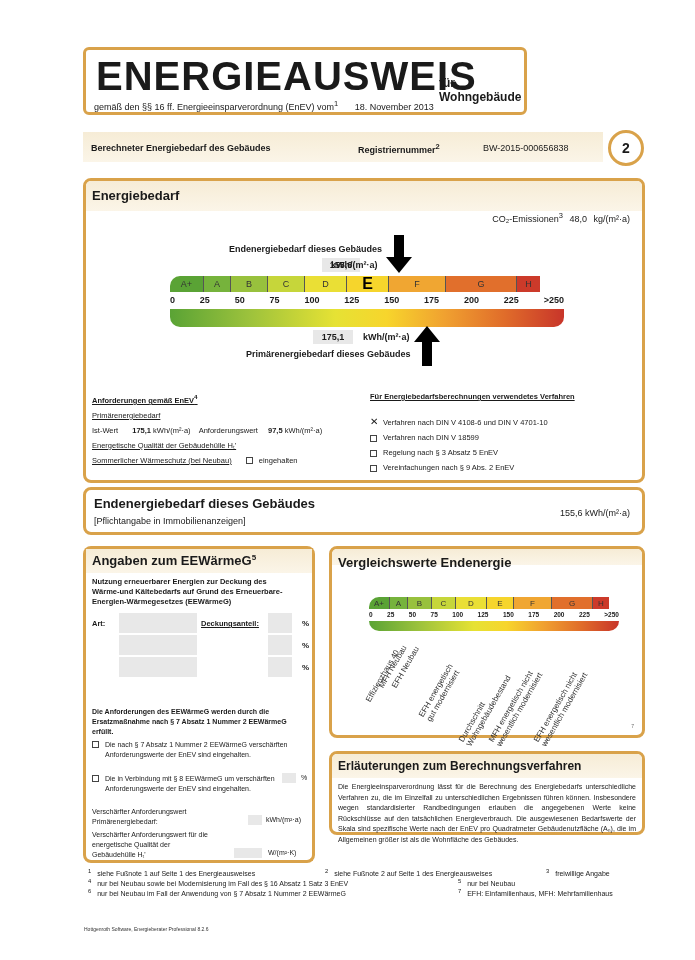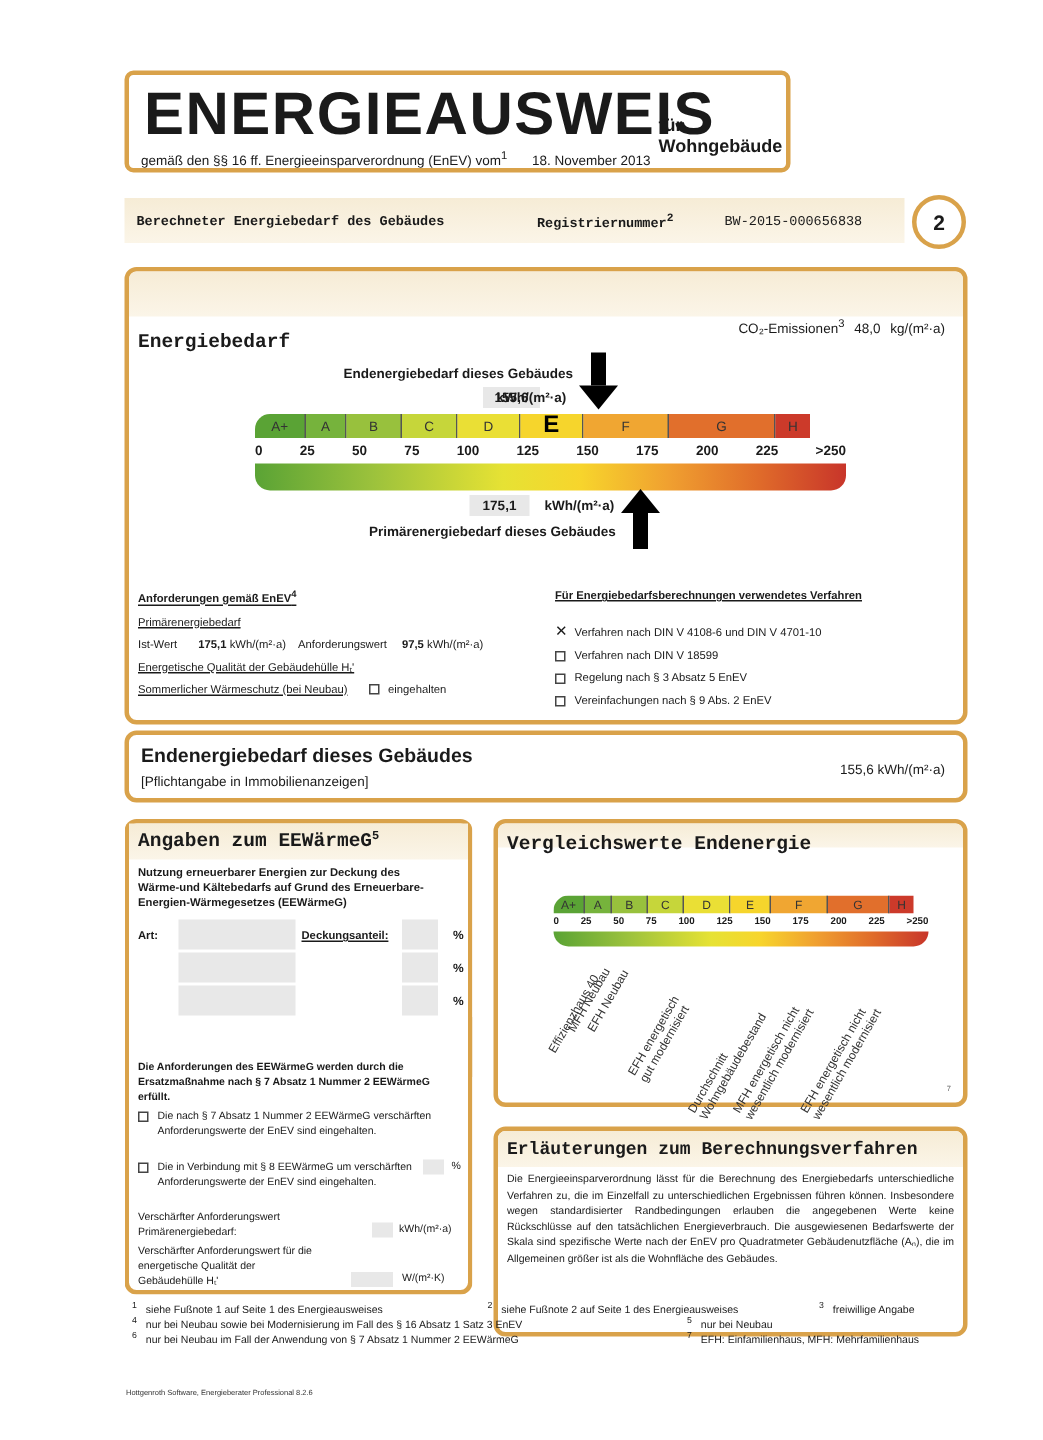--- a/index.html
+++ b/index.html
@@ -1,19 +1,19 @@
 <!DOCTYPE html>
 <html><head>
 <meta charset="utf-8">
 <style>
   * { box-sizing: border-box; margin: 0; padding: 0; }
   body { width: 695px; height: 960px; background: #fff; font-family: "Liberation Sans", sans-serif; color: #1a1a1a; position: relative; overflow: hidden; }
   .abs { position: absolute; }
   .box { position: absolute; border: 3px solid #d9a24a; border-radius: 8px; background: #fff; }
-  .hdrband { background: linear-gradient(to bottom, #f6ecd6, #fbf5e8); font-family: Liberation Mono, monospace; }
+  .hdrband { background: linear-gradient(to bottom, #f6ecd6, #fbf5e8); }
   .title-main { font-size: 40px; font-weight: bold; letter-spacing: 1px; }
   .sm { font-size: 9px; }
   .xs { font-size: 7.5px; }
   .b { font-weight: bold; }
   .u { text-decoration: underline; }
   .grey { background: #e8e8e8; }
   .cb { display: inline-block; width: 7px; height: 7px; border: 1px solid #444; vertical-align: middle; margin-right: 6px; }
   .scale { position: absolute; display: flex; overflow: hidden; border-radius: 10px 10px 0 0; }
   .scale div { height: 100%; display: flex; align-items: center; justify-content: center; border-right: 1px solid #555; color: #333; }
   .scale div:last-child { border-right: none; }
@@ -38,21 +38,21 @@
 
 <div class="abs hdrband" style="left:83px;top:132px;width:520px;height:30px;">
   <div class="abs b sm" style="left:8px;top:11px;">Berechneter Energiebedarf des Gebäudes</div>
   <div class="abs b sm" style="left:275px;top:10px;"><span>Registriernummer</span><sup class="xs">2</sup></div>
   <div class="abs sm" style="left:400px;top:11px;">BW-2015-000656838</div>
 </div>
 <div class="abs b" style="left:608px;top:130px;width:36px;height:36px;border:3px solid #d9a24a;border-radius:50%;text-align:center;line-height:30px;font-size:14px;">2</div>
 
 <div class="box" style="left:83px;top:178px;width:562px;height:305px;">
   <div class="hdrband" style="height:30px;border-radius:5px 5px 0 0;">
-      <span class="abs b" style="left:6px;top:7px;font-size:13px;margin-top:32px;">Energiebedarf</span>
+      <span class="abs b" style="left:6px;top:7px;font-size:13px;">Energiebedarf</span>
     </div>
   <div class="abs sm" style="right:12px;top:30px;">
     <span>CO₂-Emissionen</span><sup class="xs">3</sup>
     <span style="margin-left:4px;">48,0</span>
     <span style="margin-left:4px;">kg/(m²·a)</span>
   </div>
   <div class="abs b sm" style="left:143px;top:63px;">Endenergiebedarf dieses Gebäudes</div>
   <div class="abs b sm grey" style="left:198px;top:77px;width:38px;text-align:center;padding:2px 5px;margin-left:38px;">155,6</div>
   <div class="abs b sm" style="left:245px;top:79px;">kWh/(m²·a)</div>
 
@@ -199,21 +199,21 @@
   <div class="rot" style="left:32px;top:150px;">Effizienzhaus 40</div>
   <div class="rot" style="left:45px;top:136px;">MFH Neubau</div>
   <div class="rot" style="left:58px;top:136px;">EFH Neubau</div>
   <div class="rot" style="left:85px;top:165px;"><span style="display:inline-block;width:72px;white-space:normal;">EFH energetisch gut modernisiert</span></div>
   <div class="rot" style="left:125px;top:190px;"><span style="display:inline-block;width:92px;white-space:normal;">Durchschnitt Wohngebäudebestand</span></div>
   <div class="rot" style="left:155px;top:190px;"><span style="display:inline-block;width:100px;white-space:normal;">MFH energetisch nicht wesentlich modernisiert</span></div>
   <div class="rot" style="left:200px;top:190px;"><span style="display:inline-block;width:100px;white-space:normal;">EFH energetisch nicht wesentlich modernisiert</span></div>
   <div class="abs" style="right:8px;bottom:6px;font-size:5px;color:#666;">7</div>
 </div>
 
-<div class="box" style="left:329px;top:751px;width:316px;height:140px;">
+<div class="box" style="left:329px;top:751px;width:316px;height:84px;">
   <div class="hdrband" style="height:24px;border-radius:5px 5px 0 0;">
       <span class="abs b" style="left:6px;top:5px;font-size:12px;">Erläuterungen zum Berechnungsverfahren</span>
     </div>
   <div class="abs just" style="left:6px;top:28px;width:298px;font-size:7px;line-height:10.5px;">Die Energieeinsparverordnung lässt für die Berechnung des Energiebedarfs unterschiedliche Verfahren zu, die im Einzelfall zu unterschiedlichen Ergebnissen führen können. Insbesondere wegen standardisierter Randbedingungen erlauben die angegebenen Werte keine Rückschlüsse auf den tatsächlichen Energieverbrauch. Die ausgewiesenen Bedarfswerte der Skala sind spezifische Werte nach der EnEV pro Quadratmeter Gebäudenutzfläche (Aₙ), die im Allgemeinen größer ist als die Wohnfläche des Gebäudes.</div>
 </div>
 
 <div class="abs" style="left:88px;top:866px;width:560px;font-size:7px;line-height:10px;">
   <div class="abs" style="left:0;top:0;"><sup>1</sup> <span style="margin-left:4px;">siehe Fußnote 1 auf Seite 1 des Energieausweises</span></div>
   <div class="abs" style="left:237px;top:0;"><sup>2</sup> <span style="margin-left:4px;">siehe Fußnote 2 auf Seite 1 des Energieausweises</span></div>
   <div class="abs" style="left:458px;top:0;"><sup>3</sup> <span style="margin-left:4px;">freiwillige Angabe</span></div>

